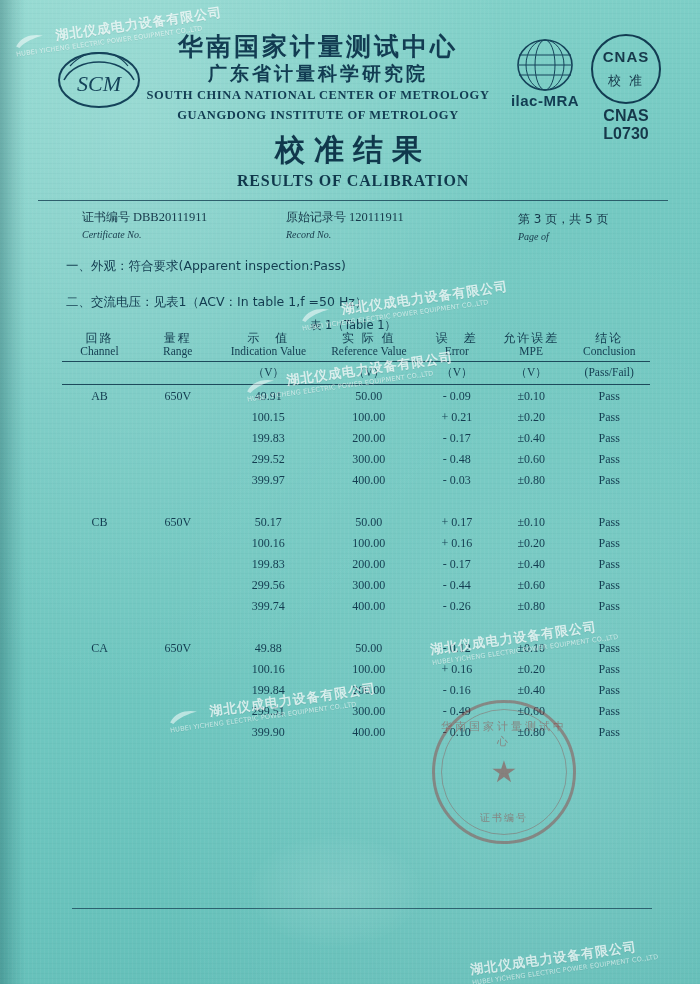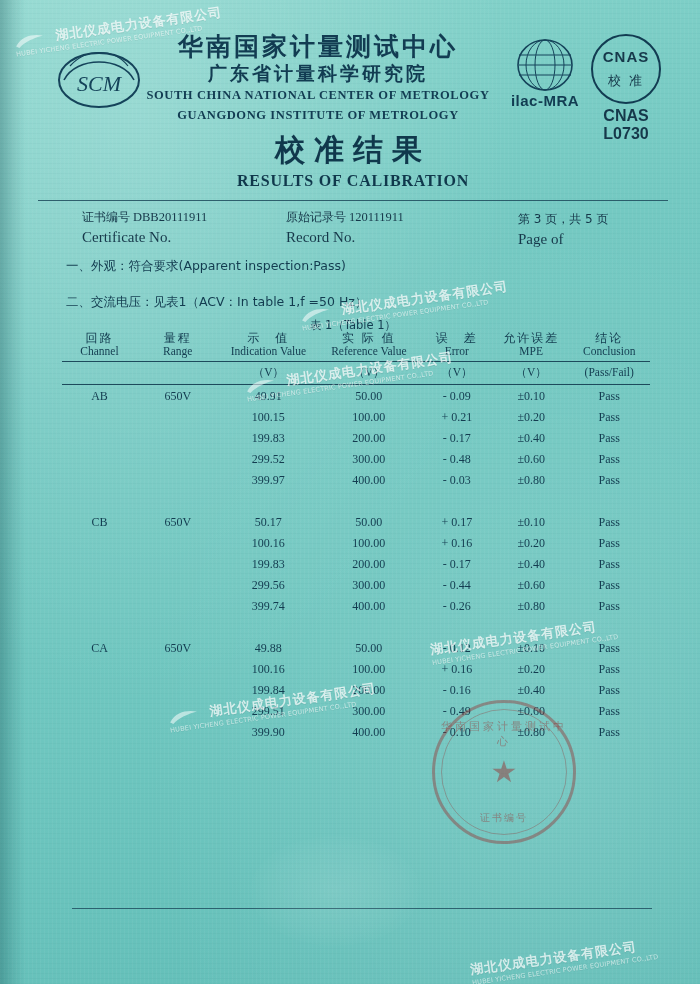--- a/index.html
+++ b/index.html
@@ -174,21 +174,21 @@
 
   
   .meta {
     position: relative;
     height: 46px;
     margin-top: 6px;
     font-size: 12px;
   }
   .meta .cell { position: absolute; }
   .meta .cn { font-family: "DejaVu Sans", sans-serif; font-size: 12px; }
-  .meta .en { font-family: "Liberation Serif", serif; font-size: 15px; }
+  .meta .en { font-family: "Liberation Serif", serif; font-size: 10px; font-style: italic; }
   .meta .val { font-family: "Liberation Serif", serif; font-size: 12.5px; }
   .m-cert { left: 54px; top: 2px; }
   .m-rec  { left: 258px; top: 2px; }
   .m-page { left: 490px; top: 4px; }
   .meta .r2 { margin-top: 3px; }
 
   
   .section {
     font-family: "DejaVu Sans", sans-serif;
     font-size: 12.5px;

